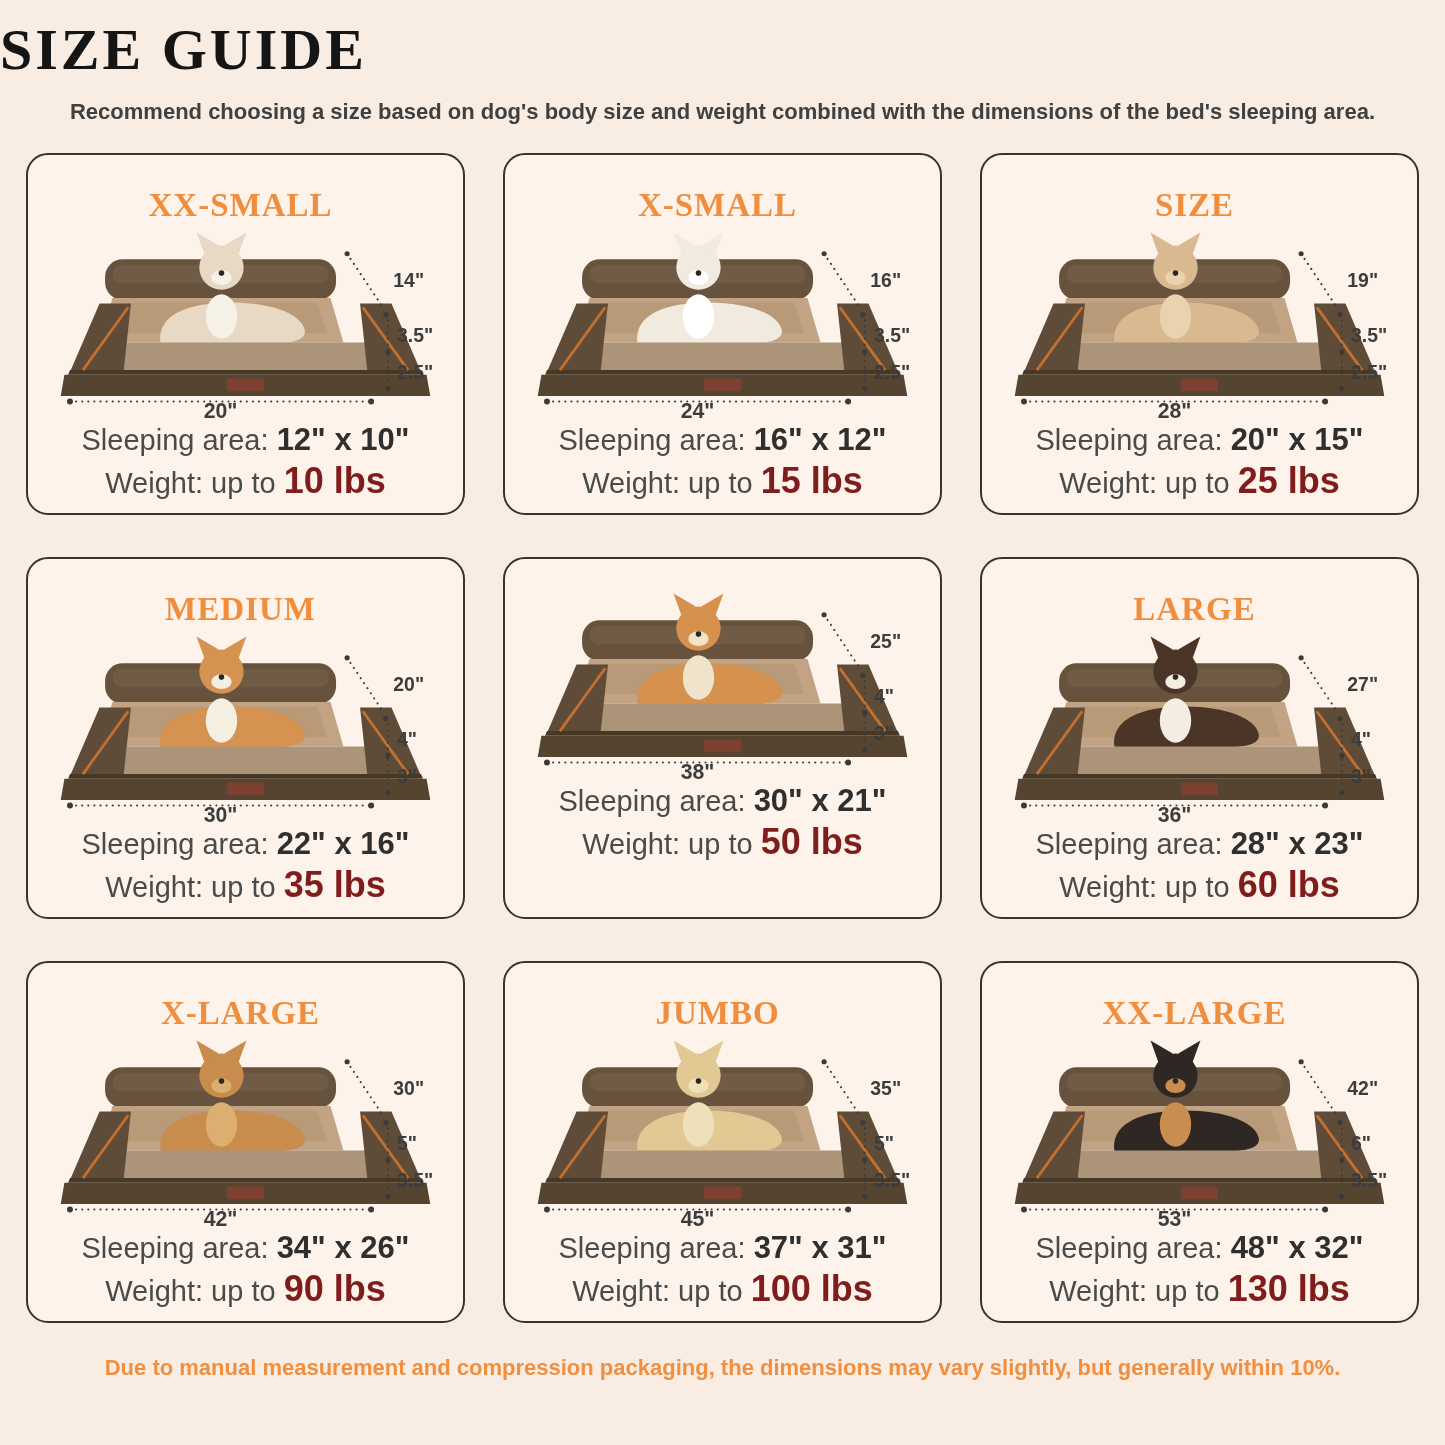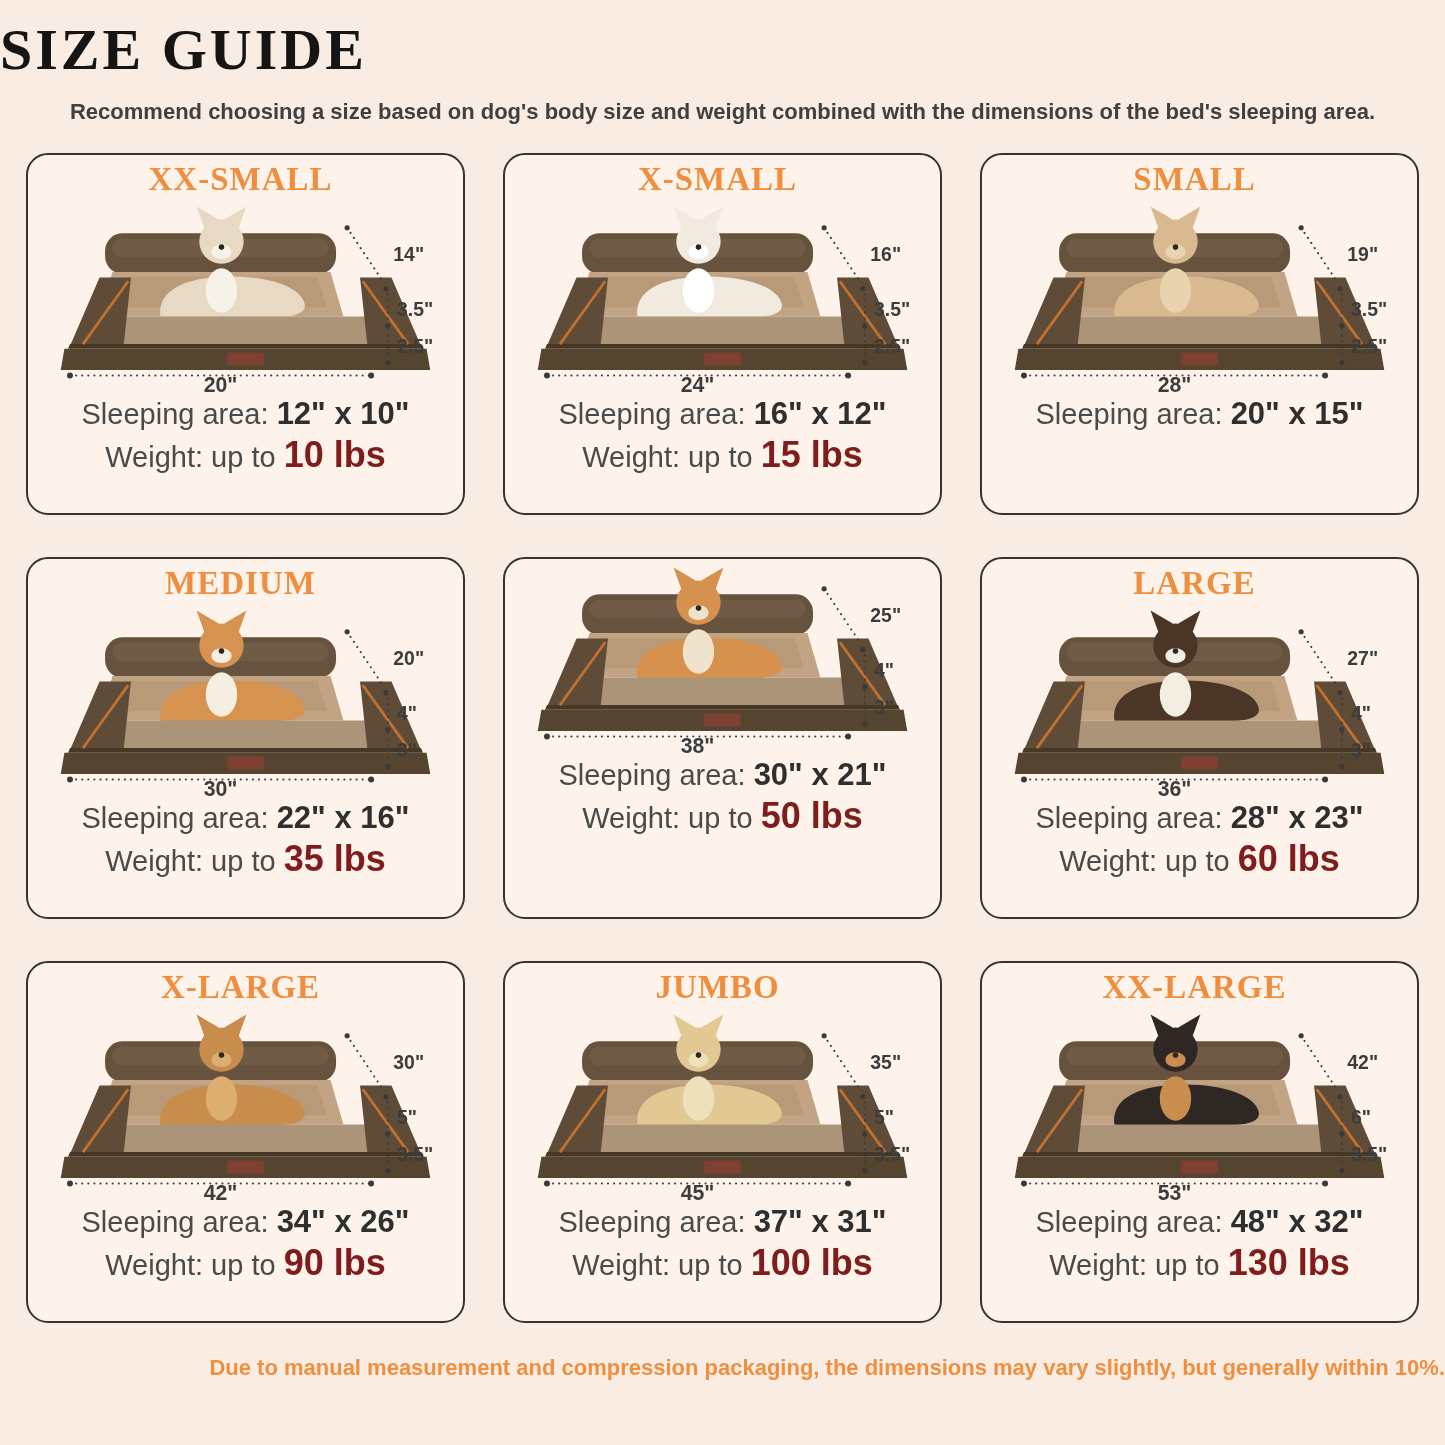--- a/index.html
+++ b/index.html
@@ -16,35 +16,35 @@
   .h-sub {
     text-align:center; font-weight:700; font-size:22px;
     color:#404040; margin-top:16px;
   }
   .grid {
     display:grid; grid-template-columns:repeat(3,1fr);
     gap:42px 38px; margin:28px 26px 0;
   }
   .card {
     background:#FDF3EA; border:2px solid #3B332B; border-radius:22px;
-    height:362px; box-sizing:border-box; padding:0 6px 0;
+    height:362px; box-sizing:border-box; padding:26px 6px 0;
     text-align:center;
   }
   .card-title {
     margin:6px 0 0; font-family:"Liberation Serif", serif; font-weight:700;
     font-size:33px; color:#EE8E3E; letter-spacing:1px; white-space:nowrap;
   }
   .suffix { font-size:25px; margin-left:10px; letter-spacing:0; }
   .illus { height:194px; margin-top:2px; }
   .illus svg { font-family:"Liberation Sans", sans-serif; }
   .line { margin:2px 0 0; font-size:29px; color:#4A4A4A; white-space:nowrap; }
   .val  { font-size:31px; color:#2F2F2F; font-weight:700; }
   .wval { font-size:36px; color:#7f1d1d; font-weight:700; }
   .footnote {
-    text-align:right; font-weight:700; font-size:22px;
+    text-align:center; font-weight:700; font-size:22px;
     color:#EF8F3F; margin-top:32px;
   }
 </style>
 </head>
 <body>
 
 <h1 class="h-title">SIZE GUIDE</h1>
 <div class="h-sub">Recommend choosing a size based on dog's body size and weight combined with the dimensions of the bed's sleeping area.</div>
 
 <div class="grid">
@@ -147,21 +147,21 @@
     <text x="384" y="126">3.5"</text>
     <text x="384" y="166">2.5"</text>
     <text x="193" y="208" text-anchor="middle" font-size="23">24"</text>
   </g>
 </svg></div>
     <p class="line"><span>Sleeping area:</span> <b class="val">16" x 12"</b></p>
     <p class="line"><span>Weight:</span> <span>up to</span> <b class="wval">15 lbs</b></p>
   </article>
 
   <article class="card">
-    <h2 class="card-title"><span>SMALL</span><span class="suffix"></span></h2>
+    <h2 class="card-title"><span>SIZE</span><span class="suffix"></span></h2>
     <div class="illus">
 <svg width="100%" height="194" viewBox="0 0 440 210" preserveAspectRatio="xMidYMid meet" role="img">
   <g>
     <rect x="68" y="36" width="250" height="44" rx="19" fill="#66523D"></rect>
     <rect x="76" y="42" width="234" height="20" rx="10" fill="#74604A" opacity="0.75"></rect>
     <polygon points="76,78 312,78 326,126 62,126" fill="#C2A384"></polygon>
     <polygon points="92,83 298,83 308,116 80,116" fill="#B3946F" opacity="0.55"></polygon>
   </g>
   <g>
     <path d="M176,32 L167,7 L191,21 Z" fill="#D9BA90"></path>
@@ -195,20 +195,21 @@
     <circle cx="356" cy="190" r="3.2" stroke="none" fill="#3A3A3A"></circle>
   </g>
   <g fill="#3C3C3C" font-weight="bold" font-size="21">
     <text x="380" y="66">19"</text>
     <text x="384" y="126">3.5"</text>
     <text x="384" y="166">2.5"</text>
     <text x="193" y="208" text-anchor="middle" font-size="23">28"</text>
   </g>
 </svg></div>
     <p class="line"><span>Sleeping area:</span> <b class="val">20" x 15"</b></p>
+    <p class="line"><span>Weight:</span> <span>up to</span> <b class="wval">25 lbs</b></p>
   </article>
 
   <article class="card">
     <h2 class="card-title"><span>MEDIUM</span><span class="suffix"></span></h2>
     <div class="illus">
 <svg width="100%" height="194" viewBox="0 0 440 210" preserveAspectRatio="xMidYMid meet" role="img">
   <g>
     <rect x="68" y="36" width="250" height="44" rx="19" fill="#66523D"></rect>
     <rect x="76" y="42" width="234" height="20" rx="10" fill="#74604A" opacity="0.75"></rect>
     <polygon points="76,78 312,78 326,126 62,126" fill="#C2A384"></polygon>

